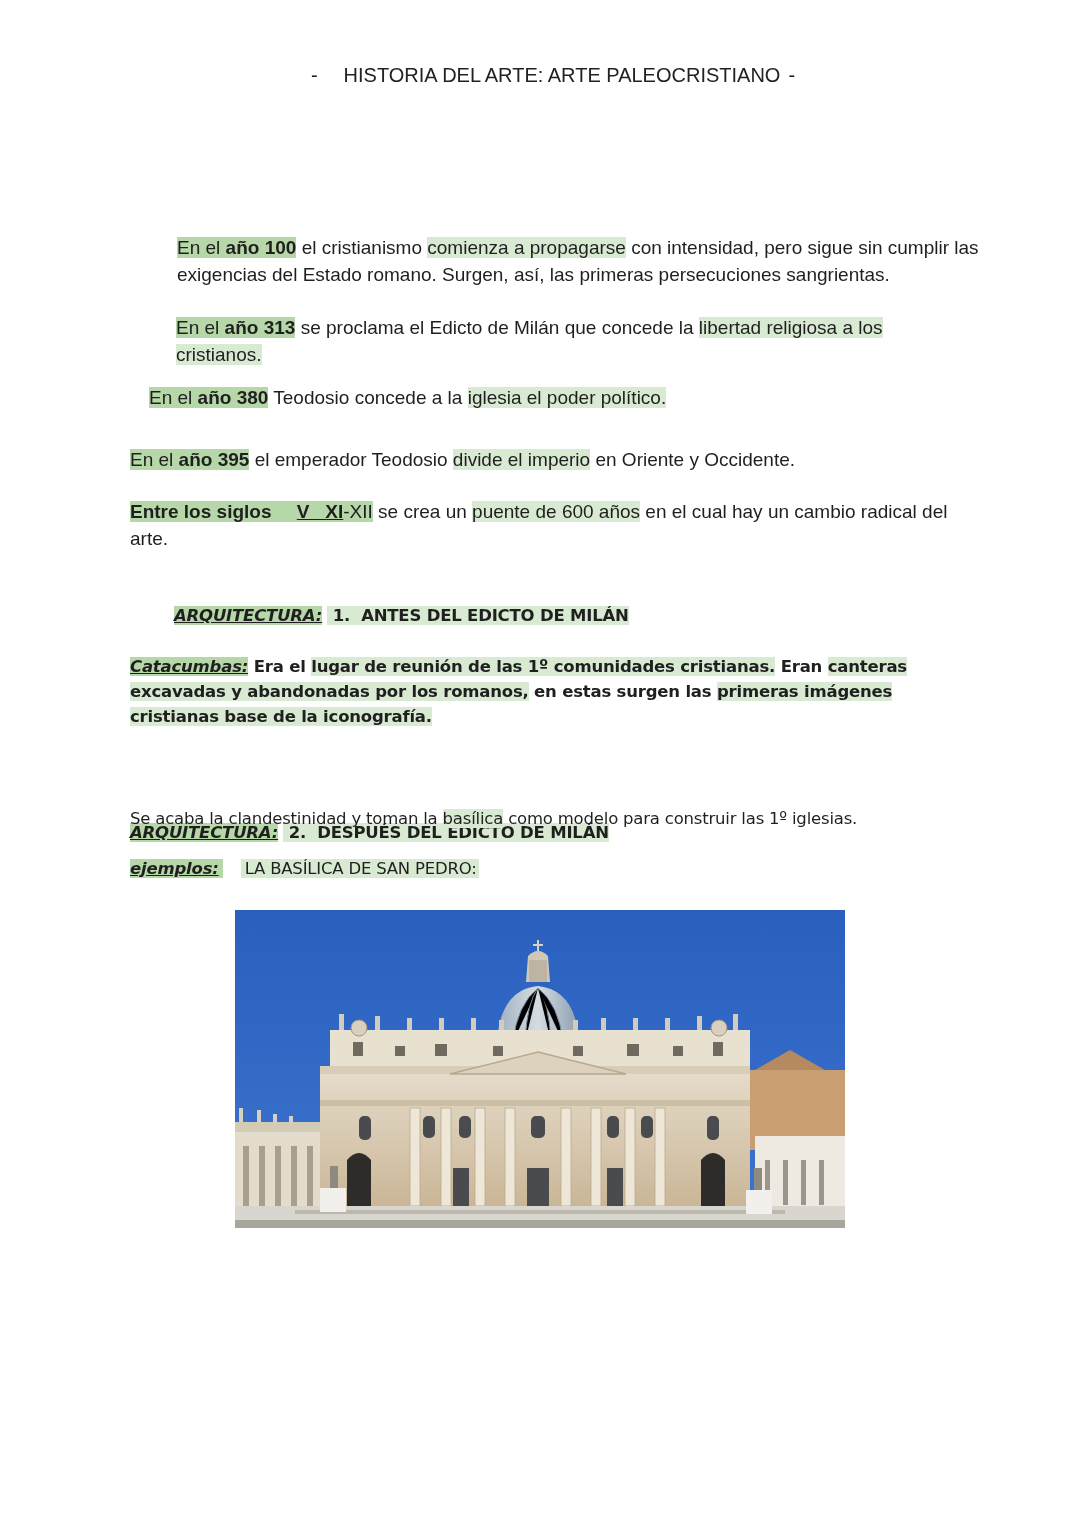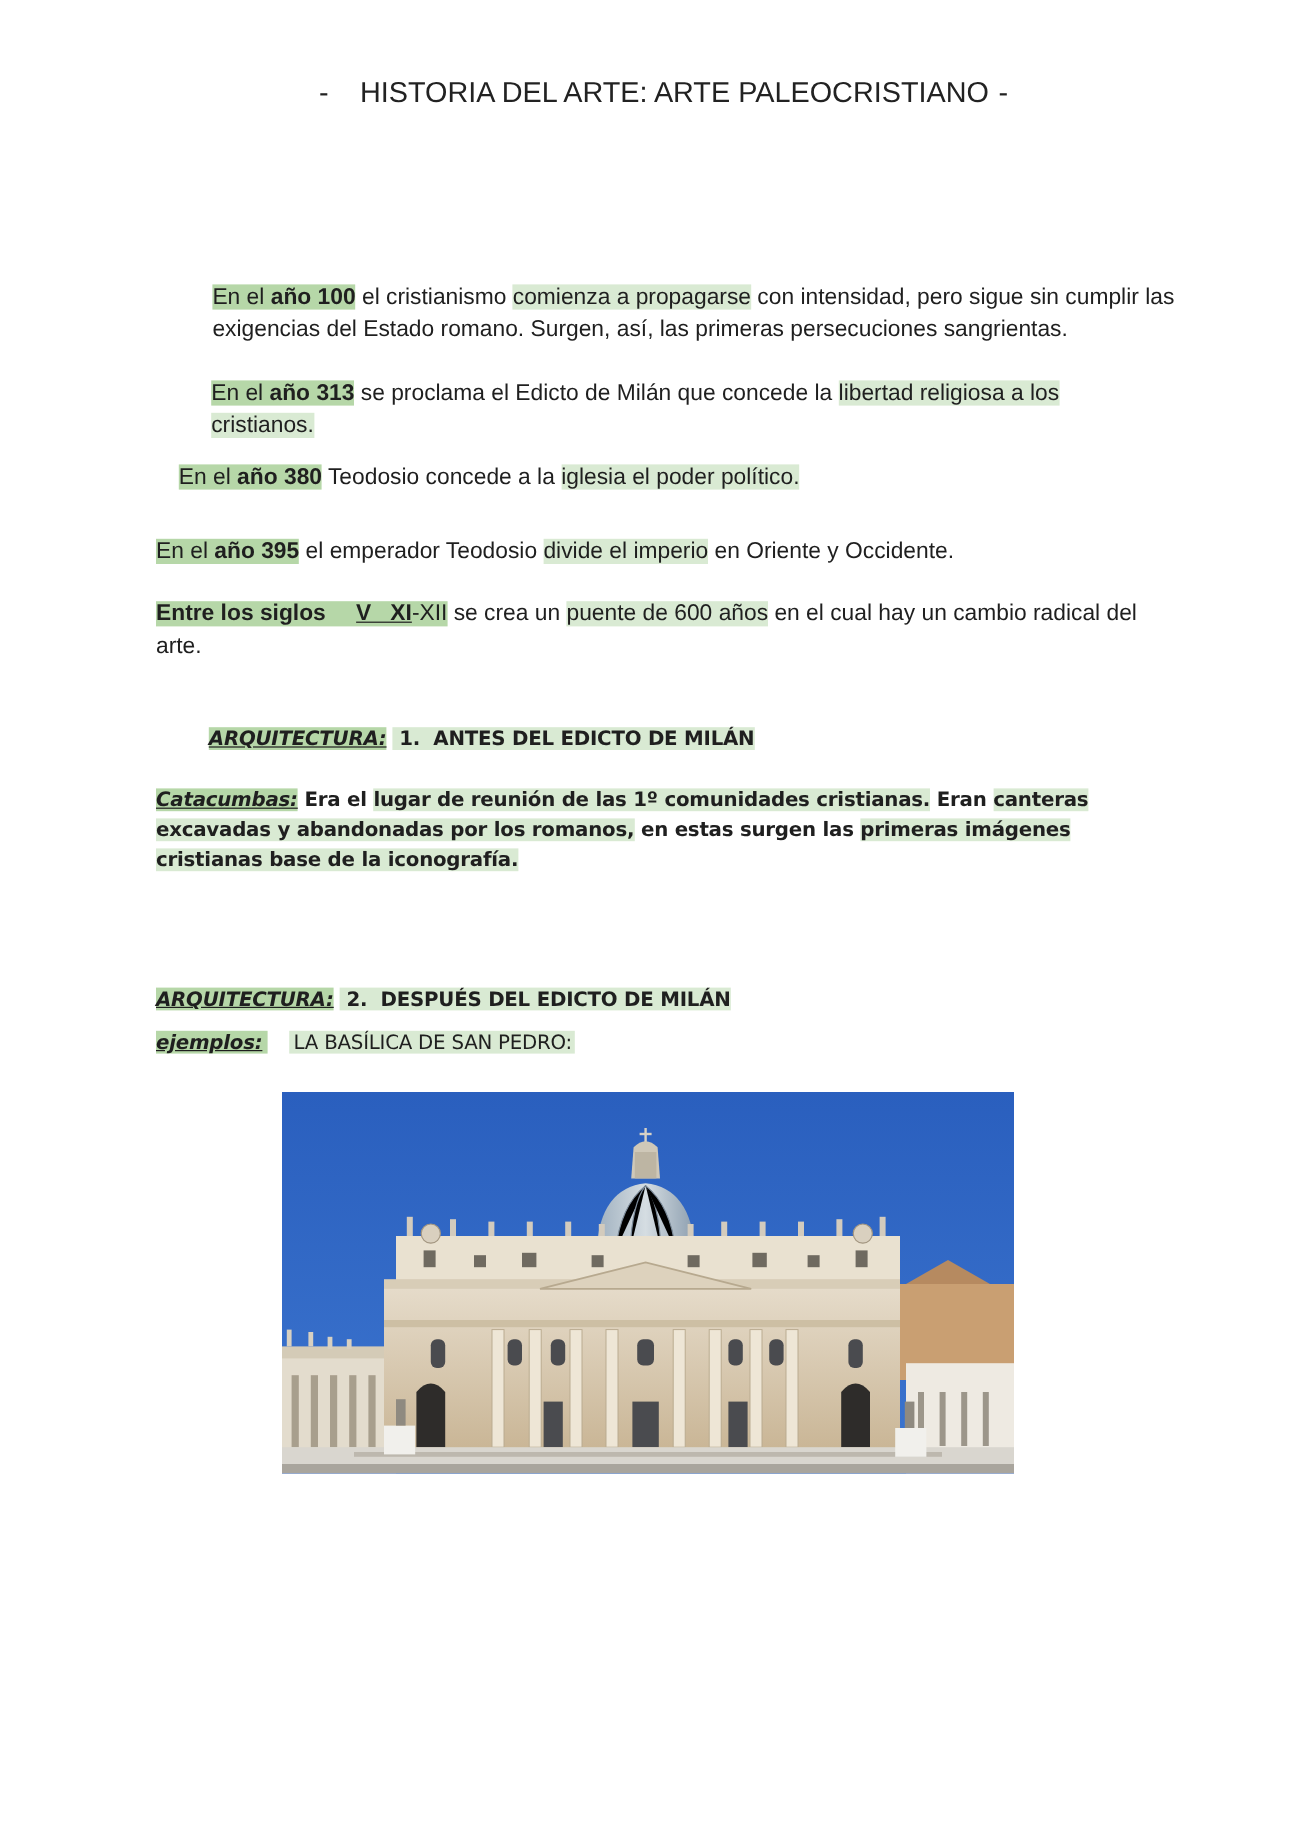--- a/index.html
+++ b/index.html
@@ -1,19 +1,19 @@
 <!DOCTYPE html>
 <html><head>
   <meta charset="utf-8">
   <style>
     html, body { margin: 0; padding: 0; background: #ffffff; }
     body { width: 1080px; height: 1525px; position: relative; overflow: hidden; }
     .page { position: absolute; left: 0; top: 0; width: 1080px; height: 1525px; background: #fff; color: #1a1a1a; }
     .title { position: absolute; top: 64px; left: 0; width: 1080px; text-align: center;
-      font-family: "Liberation Sans", sans-serif; font-size: 24px; color: #222; letter-spacing: 0; }
+      font-family: "Liberation Sans", sans-serif; font-size: 20px; color: #222; letter-spacing: 0; }
     .title .dash { display: inline-block; margin: 0 26px; }
     .title .dash.right { margin-left: 8px; margin-right: 0; }
     .para { position: absolute; left: 130px; width: 820px;
       font-family: "Liberation Sans", sans-serif; font-size: 19px; line-height: 27px; color: #1f1f1f; }
     .cal { font-family: "DejaVu Sans", sans-serif; font-size: 16.5px; line-height: 25px; letter-spacing: -0.2px; }
     .hl { background: #d9ead3; }
     .hm { background: #b6d7a8; }
     b { font-weight: bold; }
     .u { text-decoration: underline; }
     .it { font-style: italic; }
@@ -56,20 +56,23 @@
   </div>
 
   <div class="para cal" style="top:654px; width:800px;">
     <b class="hm u it">Catacumbas:</b><b> Era el </b><b class="hl">lugar de reunión de las 1º comunidades cristianas.</b><b> Eran </b><b class="hl">canteras excavadas y abandonadas por los romanos,</b><b> en estas surgen las </b><b class="hl">primeras imágenes cristianas base de la iconografía.</b>
   </div>
 
   <div class="para cal" style="top:790px;margin-top:30px;">
     <b class="hm u it">ARQUITECTURA:</b>&nbsp;<b class="hl" style="white-space:pre;"> 2.  DESPUÉS DEL EDICTO DE MILÁN</b>
   </div>
 
+  <div class="para cal" style="top:806px;">
+    <span>Se acaba la clandestinidad y toman la </span><span class="hl">basílica</span><span> como modelo para construir las 1º iglesias.</span>
+  </div>
 
   <div class="para cal" style="top:856px;">
     <b class="hm u it" style="padding-right:4px;">ejemplos:</b><span style="display:inline-block;width:18px;"></span><span class="hl" style="padding:0 2px 0 4px;">LA BASÍLICA DE SAN PEDRO:</span>
   </div>
 
   <div class="photo">
     <svg width="610" height="318" viewBox="0 0 610 318" xmlns="http://www.w3.org/2000/svg">
       <defs>
         <linearGradient id="sky" x1="0" y1="0" x2="0" y2="1">
           <stop offset="0" stop-color="#2a5fbe"></stop>

